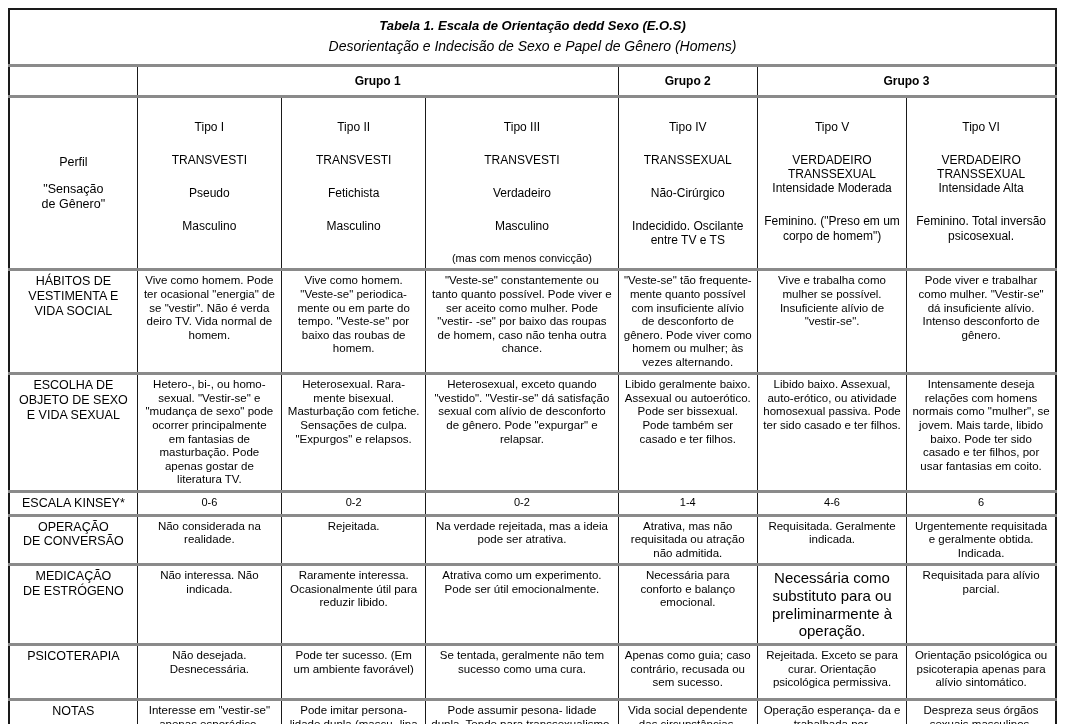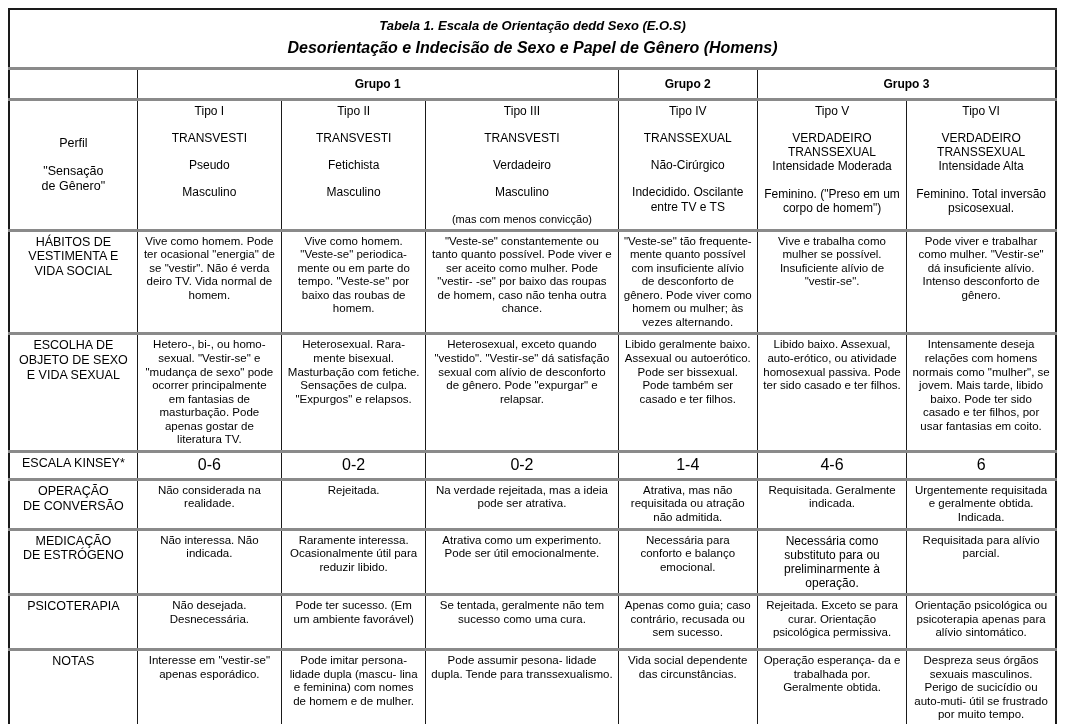--- a/index.html
+++ b/index.html
@@ -14,42 +14,42 @@
   col.c-t5{width:149px;}
   col.c-t6{width:149px;}
   td,th{border-left:1.5px solid #1a1a1a;padding:3px 5px;vertical-align:top;text-align:center;
         font-size:11.5px;line-height:1.18;font-weight:400;word-wrap:break-word;}
   td:first-child,th:first-child{border-left:none;}
   tr{border-top:3px solid #8a8a8a;}
   tr.title-row{border-top:none;}
   
   .title-cell{padding:6px 4px;height:32px;vertical-align:middle;}
   .t1{font-weight:bold;font-style:italic;font-size:13px;line-height:1.55;}
-  .t2{font-weight:bold;font-style:italic;font-size:16px;line-height:1.55;}
+  .t2{font-weight:normal;font-style:italic;font-size:14px;line-height:1.55;}
   
   .group-row th{font-weight:bold;font-size:12px;height:22px;vertical-align:middle;}
   
   .row-perfil{height:118px;}
   .row-habitos{height:94px;}
   .row-escolha{height:114px;padding-left:20px;}
   .row-kinsey{height:22px;}
   .row-operacao{height:45px;padding-left:29px;}
   .row-medicacao{height:52px;}
   .row-psicoterapia{height:55px;margin-left:30px;}
   .row-notas{height:79px;}
   th.rowhdr{font-size:12.5px;}
   .row-perfil th.rowhdr{vertical-align:middle;}
   .row-perfil td{font-size:12px;}
-  .row-kinsey td{font-size:16px;text-align:center;}
+  .row-kinsey td{font-size:11px;text-align:center;}
   .para{margin:0;}
-  .row-perfil td .para{margin-bottom:13px;}
+  .row-perfil td .para{margin-bottom:13px;margin-top:19px;}
   .row-perfil td .para:last-child{margin-bottom:0;}
   .row-perfil th .para:first-child{margin-bottom:13px;}
   .para.small{font-size:11px;margin-top:0;}
-  td .para.smallcell{font-size:12px;}
+  td .para.smallcell{font-size:15px;}
   
   .foot-row td{border-left:none;text-align:left;font-size:12px;line-height:1.35;padding:3px 6px 5px 6px;}
 </style>
 </head>
 <body>
 
 <div class="sheet">
   <table class="eos">
     <colgroup>
       <col class="c-head">

